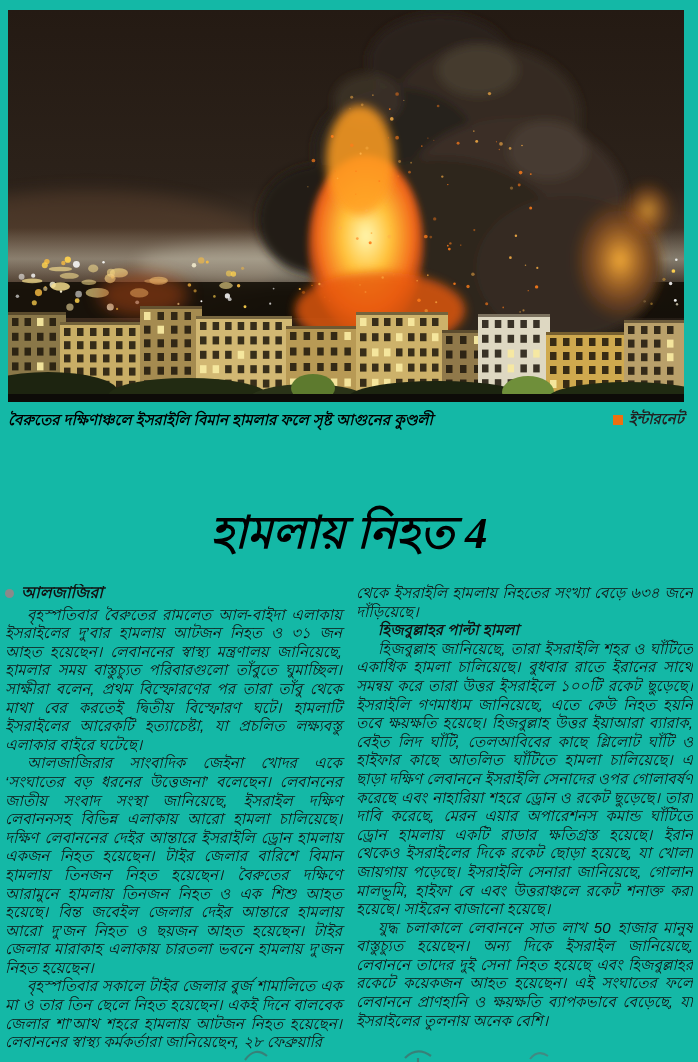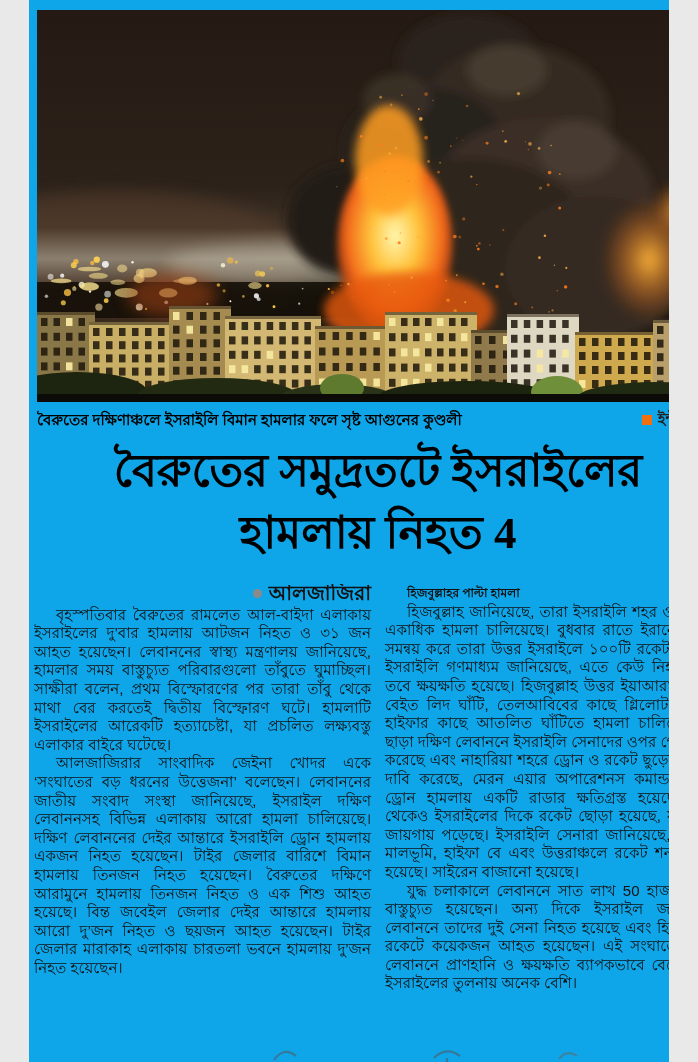--- a/index.html
+++ b/index.html
@@ -1,19 +1,19 @@
 <!DOCTYPE html>
 <html lang="bn"><head>
 <meta charset="utf-8">
 <style>
   html,body{margin:0;padding:0;background:#e9e9e9;}
   .page{
-    position:relative;width:640px;height:1062px;margin:0 auto;
-    background:#0ea5e9;overflow:hidden;
-    font-family:"Liberation Sans","DejaVu Sans",sans-serif;color:#111;
+    position:relative;width:698px;height:1062px;margin:0 auto;
+    background:#14b8a6;overflow:hidden;
+    font-family:"Liberation Sans","DejaVu Sans",sans-serif;color:#111;font-style:italic;
   }
   
   .photo{position:absolute;left:8px;top:10px;width:676px;height:392px;background:#1a140e;overflow:hidden;}
   .photo svg{display:block;width:100%;height:100%;}
   
   .caption-row{
     position:absolute;left:8px;top:407px;width:676px;
     display:flex;justify-content:space-between;align-items:center;
   }
   .caption{font-weight:700;font-size:15px;line-height:20px;color:#000;}
@@ -25,25 +25,25 @@
     font-family:"Liberation Serif","DejaVu Serif",serif;
     font-weight:700;font-size:45px;line-height:62px;color:#000;
     letter-spacing:0px;
   }
   
   .columns{
     position:absolute;left:5px;top:584px;width:688px;height:468px;
     display:flex;gap:14px;overflow:hidden;
   }
   .col{flex:1 1 0;min-width:0;font-size:15px;line-height:18.6px;text-align:justify;}
-  .byline{display:flex;align-items:center;gap:7px;font-weight:700;font-size:20px;margin:0 0 3px 0;justify-content:flex-end;}
+  .byline{display:flex;align-items:center;gap:7px;font-weight:700;font-size:16px;margin:0 0 3px 0;}
   .byline-dot{width:9px;height:9px;border-radius:50%;display:inline-block;}
   .para{margin:0;text-indent:22px;}
   .para.no-indent{text-indent:0;}
-  .subhead{margin:0;font-weight:700;text-indent:22px;font-size:12px;}
+  .subhead{margin:0;font-weight:700;text-indent:22px;font-size:15px;}
   
   .next-frag{position:absolute;left:150px;top:1044px;width:480px;height:18px;overflow:hidden;opacity:.55;}
 </style>
 </head>
 <body>
 
 <div class="page">
 
   <div class="photo">
     <svg viewBox="0 0 676 392" preserveAspectRatio="none">
@@ -631,34 +631,36 @@
 
   <div class="caption-row">
     <span class="caption">বৈরুতের দক্ষিণাঞ্চলে ইসরাইলি বিমান হামলার ফলে সৃষ্ট আগুনের কুণ্ডলী</span>
     <span class="credit">
       <span class="credit-square" style="background: rgb(238, 112, 16);"></span>
       <span>ইন্টারনেট</span>
     </span>
   </div>
 
   <h1 class="headline" style="margin:0;">
-    <span>বৈরুতের সমুদ্রতটে ইসরাইলের</span><br>
+    <br>
     <span>হামলায় নিহত 4</span>
   </h1>
 
   <div class="columns">
     <div class="col">
       <p class="byline">
         <span class="byline-dot" style="background: rgb(138, 138, 138);"></span>
         <span>আলজাজিরা</span>
       </p>
       <p class="para">বৃহস্পতিবার বৈরুতের রামলেত আল-বাইদা এলাকায় ইসরাইলের দু’বার হামলায় আটজন নিহত ও ৩১ জন আহত হয়েছেন। লেবাননের স্বাস্থ্য মন্ত্রণালয় জানিয়েছে, হামলার সময় বাস্তুচ্যুত পরিবারগুলো তাঁবুতে ঘুমাচ্ছিল। সাক্ষীরা বলেন, প্রথম বিস্ফোরণের পর তারা তাঁবু থেকে মাথা বের করতেই দ্বিতীয় বিস্ফোরণ ঘটে। হামলাটি ইসরাইলের আরেকটি হত্যাচেষ্টা, যা প্রচলিত লক্ষ্যবস্তু এলাকার বাইরে ঘটেছে।</p>
       <p class="para">আলজাজিরার সাংবাদিক জেইনা খোদর একে ‘সংঘাতের বড় ধরনের উত্তেজনা’ বলেছেন। লেবাননের জাতীয় সংবাদ সংস্থা জানিয়েছে, ইসরাইল দক্ষিণ লেবাননসহ বিভিন্ন এলাকায় আরো হামলা চালিয়েছে। দক্ষিণ লেবাননের দেইর আন্তারে ইসরাইলি ড্রোন হামলায় একজন নিহত হয়েছেন। টাইর জেলার বারিশে বিমান হামলায় তিনজন নিহত হয়েছেন। বৈরুতের দক্ষিণে আরামুনে হামলায় তিনজন নিহত ও এক শিশু আহত হয়েছে। বিন্ত জবেইল জেলার দেইর আন্তারে হামলায় আরো দু’জন নিহত ও ছয়জন আহত হয়েছেন। টাইর জেলার মারাকাহ এলাকায় চারতলা ভবনে হামলায় দু’জন নিহত হয়েছেন।</p>
+      <p class="para">বৃহস্পতিবার সকালে টাইর জেলার বুর্জ শামালিতে এক মা ও তার তিন ছেলে নিহত হয়েছেন। একই দিনে বালবেক জেলার শা’আথ শহরে হামলায় আটজন নিহত হয়েছেন। লেবাননের স্বাস্থ্য কর্মকর্তারা জানিয়েছেন, ২৮ ফেব্রুয়ারি</p>
     </div>
     <div class="col">
+      <p class="para no-indent">থেকে ইসরাইলি হামলায় নিহতের সংখ্যা বেড়ে ৬৩৪ জনে দাঁড়িয়েছে।</p>
       <p class="subhead">হিজবুল্লাহর পাল্টা হামলা</p>
       <p class="para">হিজবুল্লাহ জানিয়েছে, তারা ইসরাইলি শহর ও ঘাঁটিতে একাধিক হামলা চালিয়েছে। বুধবার রাতে ইরানের সাথে সমন্বয় করে তারা উত্তর ইসরাইলে ১০০টি রকেট ছুড়েছে। ইসরাইলি গণমাধ্যম জানিয়েছে, এতে কেউ নিহত হয়নি তবে ক্ষয়ক্ষতি হয়েছে। হিজবুল্লাহ উত্তর ইয়াআরা ব্যারাক, বেইত লিদ ঘাঁটি, তেলআবিবের কাছে গ্লিলোট ঘাঁটি ও হাইফার কাছে আতলিত ঘাঁটিতে হামলা চালিয়েছে। এ ছাড়া দক্ষিণ লেবাননে ইসরাইলি সেনাদের ওপর গোলাবর্ষণ করেছে এবং নাহারিয়া শহরে ড্রোন ও রকেট ছুড়েছে। তারা দাবি করেছে, মেরন এয়ার অপারেশনস কমান্ড ঘাঁটিতে ড্রোন হামলায় একটি রাডার ক্ষতিগ্রস্ত হয়েছে। ইরান থেকেও ইসরাইলের দিকে রকেট ছোড়া হয়েছে, যা খোলা জায়গায় পড়েছে। ইসরাইলি সেনারা জানিয়েছে, গোলান মালভূমি, হাইফা বে এবং উত্তরাঞ্চলে রকেট শনাক্ত করা হয়েছে। সাইরেন বাজানো হয়েছে।</p>
       <p class="para">যুদ্ধ চলাকালে লেবাননে সাত লাখ 50 হাজার মানুষ বাস্তুচ্যুত হয়েছেন। অন্য দিকে ইসরাইল জানিয়েছে, লেবাননে তাদের দুই সেনা নিহত হয়েছে এবং হিজবুল্লাহর রকেটে কয়েকজন আহত হয়েছেন। এই সংঘাতের ফলে লেবাননে প্রাণহানি ও ক্ষয়ক্ষতি ব্যাপকভাবে বেড়েছে, যা ইসরাইলের তুলনায় অনেক বেশি।</p>
     </div>
   </div>
 
   <svg class="next-frag" viewBox="0 0 480 18">
     <path d="M95 16 q 10 -14 22 -4" stroke="#555" stroke-width="2.2" fill="none"></path>
     <path d="M255 14 q 12 -12 26 -2 M268 14 v4" stroke="#555" stroke-width="2.2" fill="none"></path>
     <path d="M380 15 q 8 -10 18 -3" stroke="#666" stroke-width="2" fill="none"></path>

